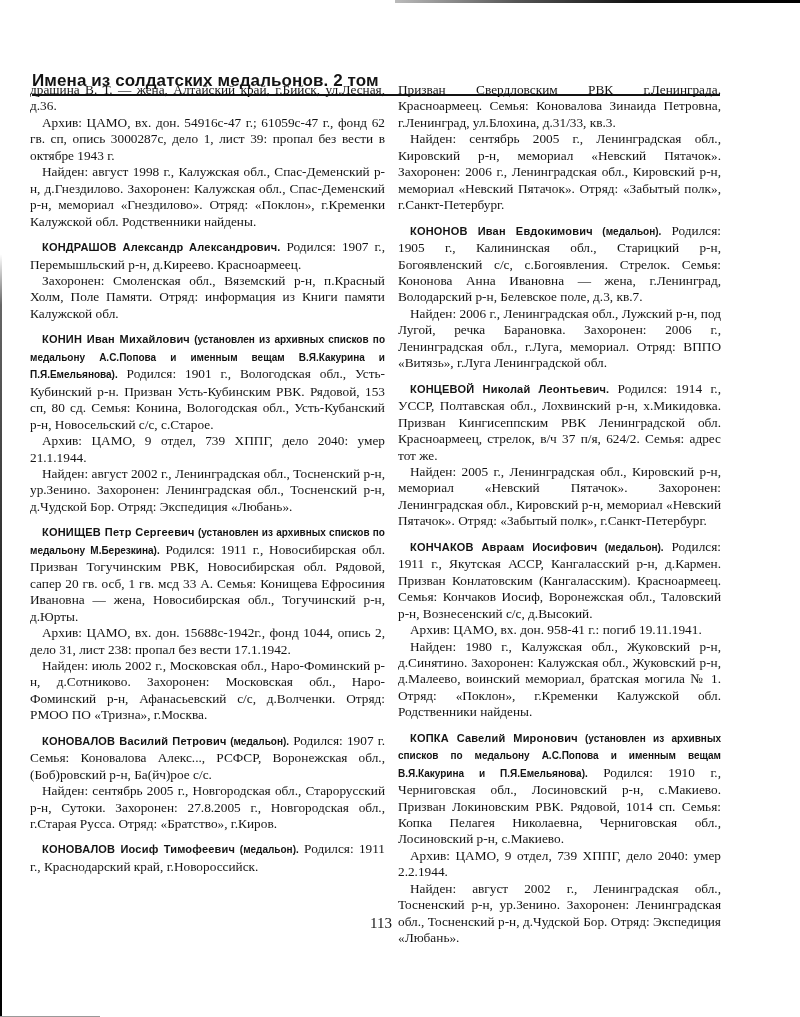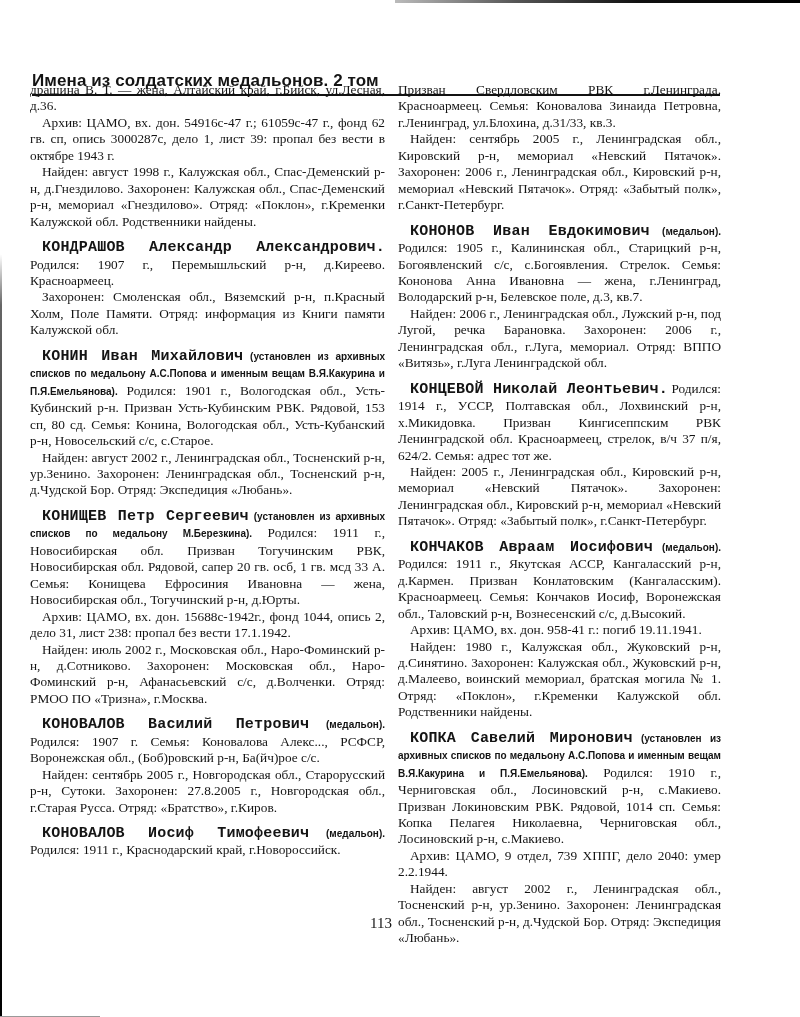--- a/index.html
+++ b/index.html
@@ -31,22 +31,22 @@
     font-size: 13.3px; line-height: 16.45px;
     text-align: justify; hyphens: manual;
   }
   .col-left { left: 30px; width: 355px; }
   .col-right { left: 398px; width: 323px; }
   .p { margin: 0; text-indent: 12px; }
   .p.cont { text-indent: 0; }
   .entry { margin-top: 9px; }
   .entry:first-child { margin-top: 0; }
   .name {
-    font-family: Liberation Mono, monospace;
-    font-weight: bold; font-size: 15px; letter-spacing: 0.2px;
+    font-family: Liberation Sans, sans-serif;
+    font-weight: bold; font-size: 11px; letter-spacing: 0.2px;
   }
   .note {
     font-family: "Liberation Sans", "DejaVu Sans", sans-serif;
     font-size: 10px;
     font-weight: bold;
   }
   .page-number {
     position: absolute; left: 370px; top: 915px; width: 40px; text-align: left;
     font-size: 15px;
   }
@@ -67,20 +67,21 @@
     <p class="p">Найден: август 1998 г., Калужская обл., Спас-Деменский р-н, д.Гнездилово. Захоронен: Калужская обл., Спас-Деменский р-н, мемориал «Гнездилово». Отряд: «Поклон», г.Кременки Калужской обл. Родственники найдены.</p>
   </div>
 
   <div class="entry">
     <p class="p"><span class="name">КОНДРАШОВ Александр Александрович.</span><span class="note"></span><span> Родился: 1907 г., Перемышльский р-н, д.Киреево. Красноармеец.</span></p>
     <p class="p">Захоронен: Смоленская обл., Вяземский р-н, п.Красный Холм, Поле Памяти. Отряд: информация из Книги памяти Калужской обл.</p>
   </div>
 
   <div class="entry">
     <p class="p"><span class="name">КОНИН Иван Михайлович</span><span class="note"> (установлен из архивных списков по медальону А.С.Попова и именным вещам В.Я.Какурина и П.Я.Емельянова).</span><span> Родился: 1901 г., Вологодская обл., Усть-Кубинский р-н. Призван Усть-Кубинским РВК. Рядовой, 153 сп, 80 сд. Семья: Конина, Вологодская обл., Усть-Кубанский р-н, Новосельский с/с, с.Старое.</span></p>
+    <p class="p">Архив: ЦАМО, 9 отдел, 739 ХППГ, дело 2040: умер 21.1.1944.</p>
     <p class="p">Найден: август 2002 г., Ленинградская обл., Тосненский р-н, ур.Зенино. Захоронен: Ленинградская обл., Тосненский р-н, д.Чудской Бор. Отряд: Экспедиция «Любань».</p>
   </div>
 
   <div class="entry">
     <p class="p"><span class="name">КОНИЩЕВ Петр Сергеевич</span><span class="note"> (установлен из архивных списков по медальону М.Березкина).</span><span> Родился: 1911 г., Новосибирская обл. Призван Тогучинским РВК, Новосибирская обл. Рядовой, сапер 20 гв. осб, 1 гв. мсд 33 А. Семья: Конищева Ефросиния Ивановна — жена, Новосибирская обл., Тогучинский р-н, д.Юрты.</span></p>
     <p class="p">Архив: ЦАМО, вх. дон. 15688с-1942г., фонд 1044, опись 2, дело 31, лист 238: пропал без вести 17.1.1942.</p>
     <p class="p">Найден: июль 2002 г., Московская обл., Наро-Фоминский р-н, д.Сотниково. Захоронен: Московская обл., Наро-Фоминский р-н, Афанасьевский с/с, д.Волченки. Отряд: РМОО ПО «Тризна», г.Москва.</p>
   </div>
 
   <div class="entry">

